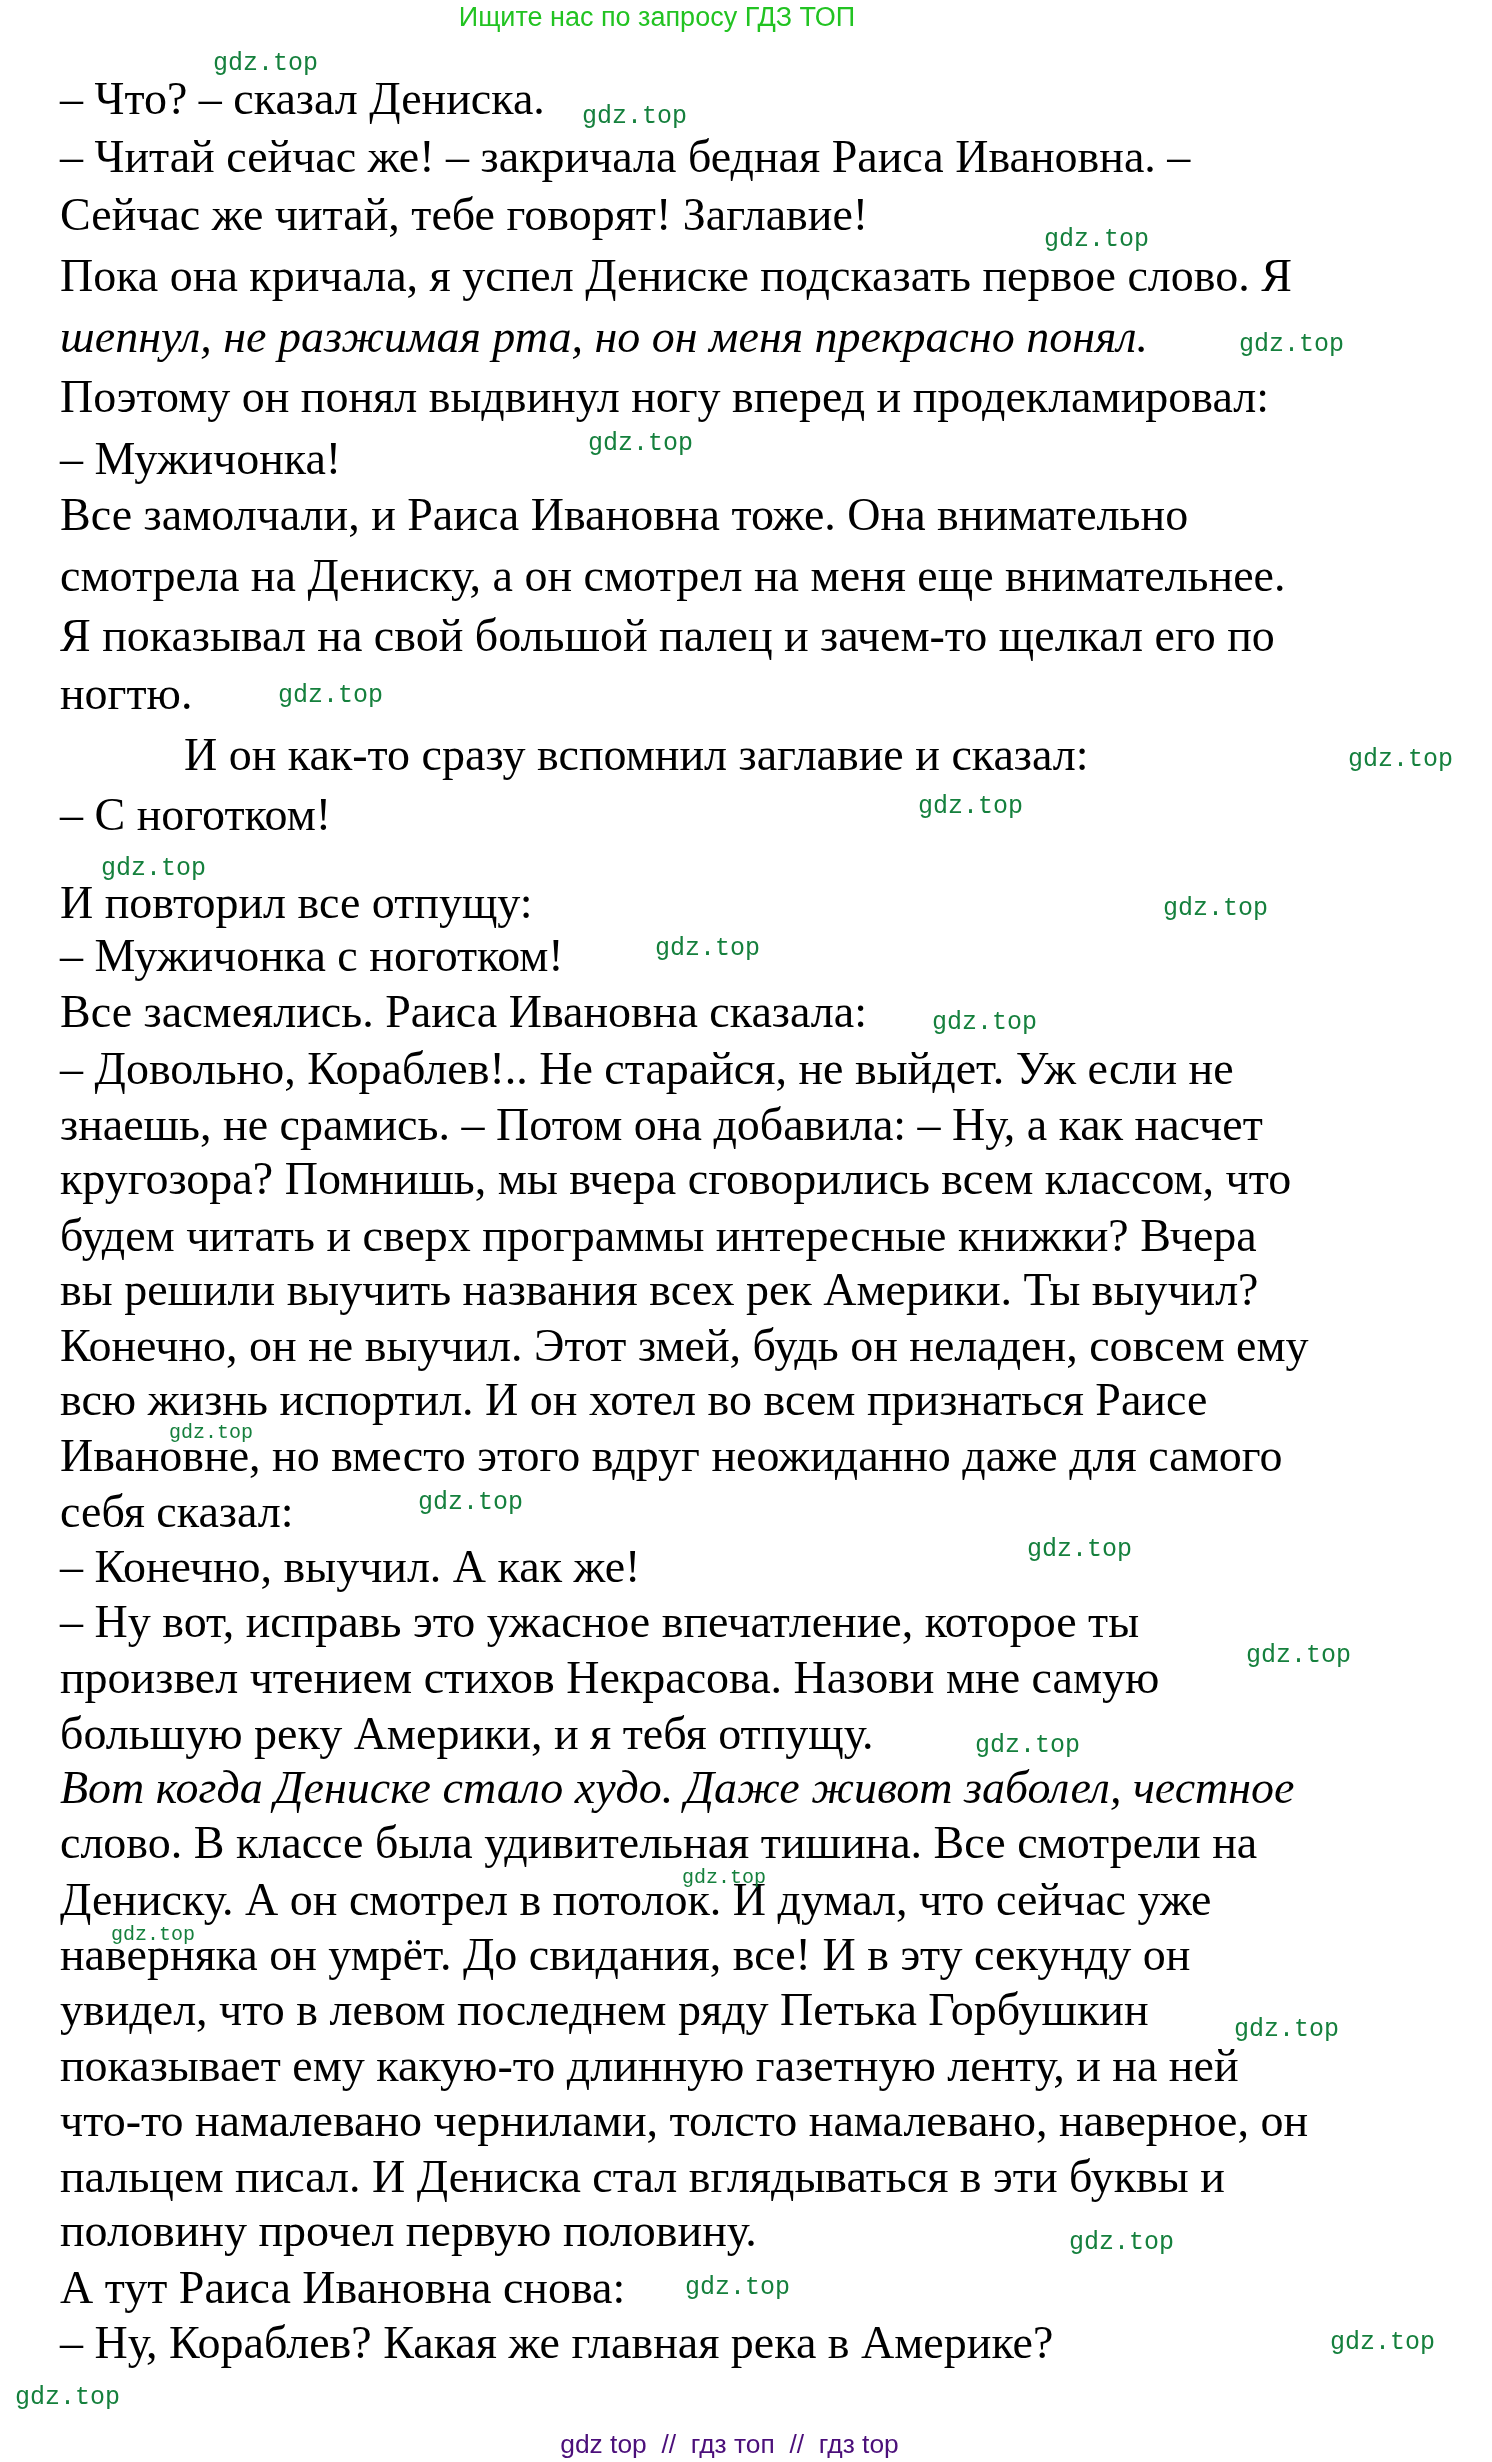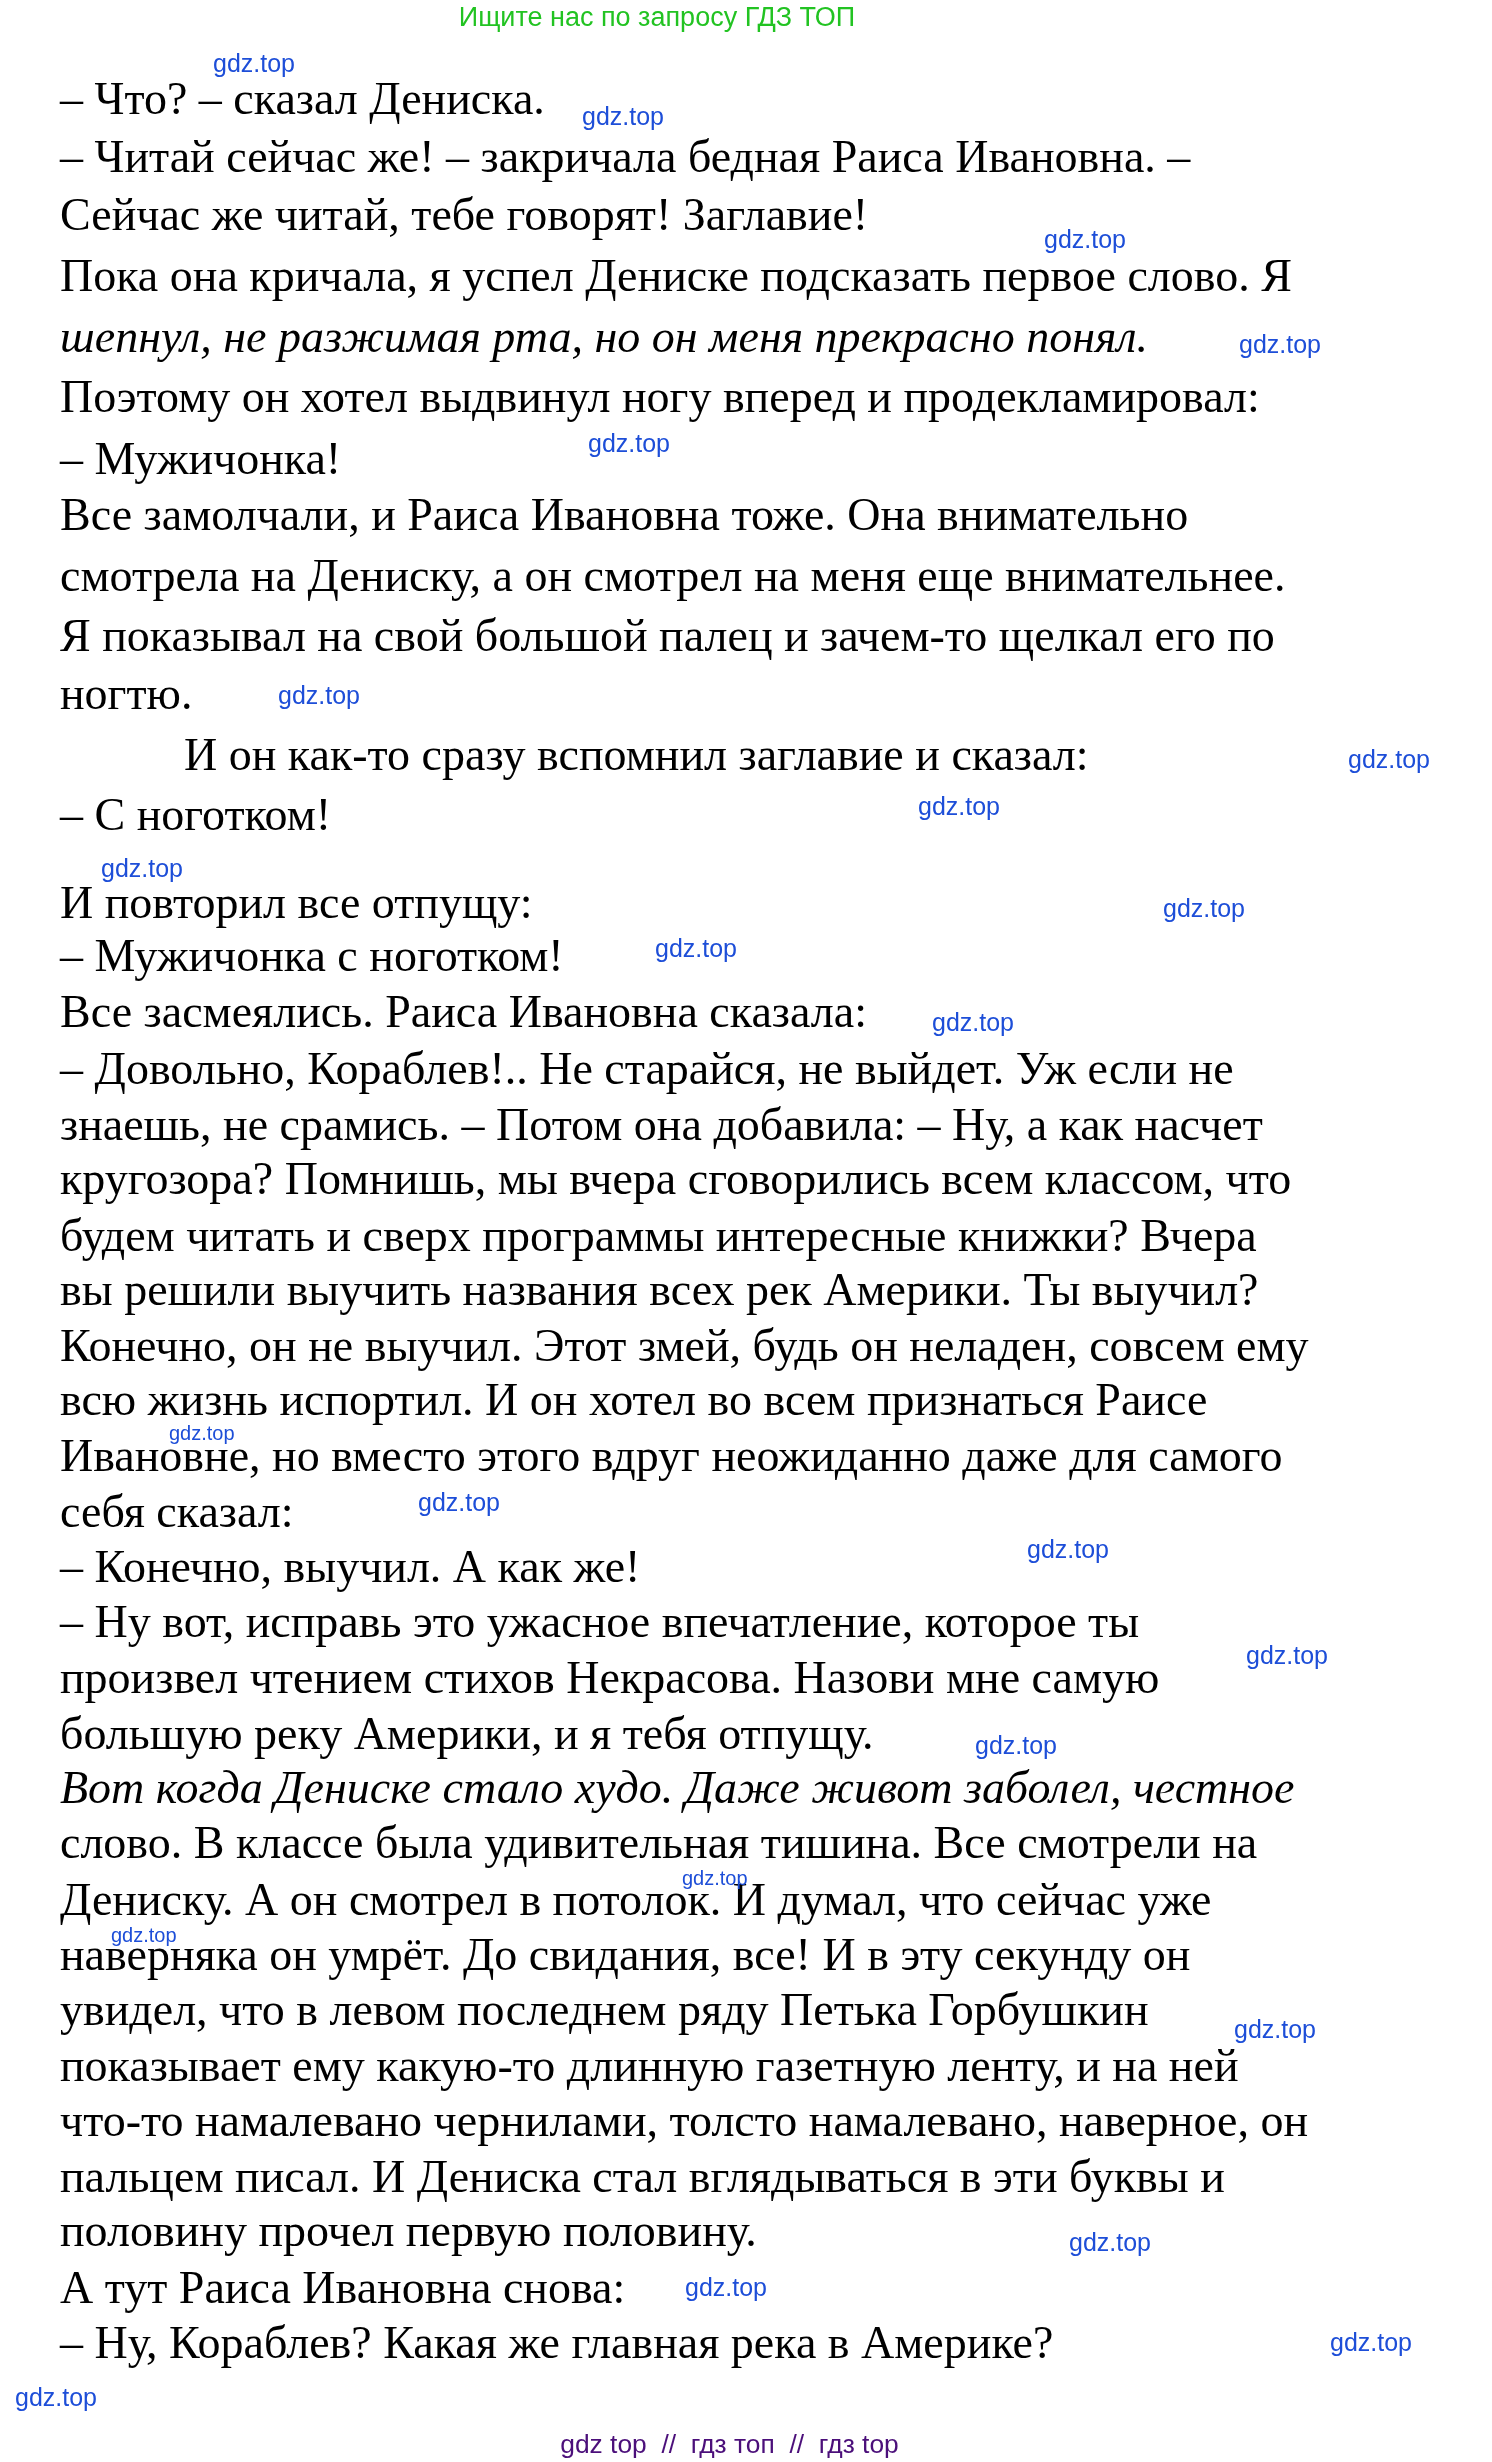--- a/index.html
+++ b/index.html
@@ -9,42 +9,42 @@
     font-family: "Liberation Sans", sans-serif; font-size: 27px; line-height: 31px;
     color: #22c322;
   }
   .line {
     position: absolute; left: 60px; white-space: nowrap;
     font-family: "Liberation Serif", serif; font-size: 46px; line-height: 46px;
     color: #000000;
   }
   .wm {
     position: absolute; white-space: nowrap;
-    font-family: Liberation Sans, sans-serif; font-size: 25px; line-height: 25px;
-    color: #1d4ed8;
+    font-family: Liberation Mono, monospace; font-size: 25px; line-height: 25px;
+    color: #15803d;
   }
   .wm.small { font-size: 20px; line-height: 20px; }
   .footer {
     position: absolute; left: 0; top: 2429px; width: 1459px; text-align: center;
     font-family: "Liberation Sans", sans-serif; font-size: 26.4px; line-height: 31px;
     color: #4b0f7a; white-space: pre;
   }
 </style>
 </head>
 <body>
 
 <div class="header">Ищите нас по запросу ГДЗ ТОП</div>
 
 <div id="doc">
     <div class="line" style="top: 76px; left: 60px;">– Что? – сказал Дениска.</div>
     <div class="line" style="top: 134px; left: 60px;">– Читай сейчас же! – закричала бедная Раиса Ивановна. –</div>
     <div class="line" style="top: 192px; left: 60px;">Сейчас же читай, тебе говорят! Заглавие!</div>
     <div class="line" style="top: 253px; left: 60px;">Пока она кричала, я успел Дениске подсказать первое слово. Я</div>
     <div class="line" style="top: 314px; left: 60px; font-style: italic;">шепнул, не разжимая рта, но он меня прекрасно понял.</div>
-    <div class="line" style="top: 374px; left: 60px;">Поэтому он хотел выдвинул ногу вперед и продекламировал:</div>
+    <div class="line" style="top: 374px; left: 60px;">Поэтому он понял выдвинул ногу вперед и продекламировал:</div>
     <div class="line" style="top: 436px; left: 60px;">– Мужичонка!</div>
     <div class="line" style="top: 492px; left: 60px;">Все замолчали, и Раиса Ивановна тоже. Она внимательно</div>
     <div class="line" style="top: 553px; left: 60px;">смотрела на Дениску, а он смотрел на меня еще внимательнее.</div>
     <div class="line" style="top: 613px; left: 60px;">Я показывал на свой большой палец и зачем-то щелкал его по</div>
     <div class="line" style="top: 671px; left: 60px;">ногтю.</div>
     <div class="line" style="top: 732px; left: 184px;">И он как-то сразу вспомнил заглавие и сказал:</div>
     <div class="line" style="top: 792px; left: 60px;">– С ноготком!</div>
     <div class="line" style="top: 880px; left: 60px;">И повторил все отпущу:</div>
     <div class="line" style="top: 933px; left: 60px;">– Мужичонка с ноготком!</div>
     <div class="line" style="top: 989px; left: 60px;">Все засмеялись. Раиса Ивановна сказала:</div>

